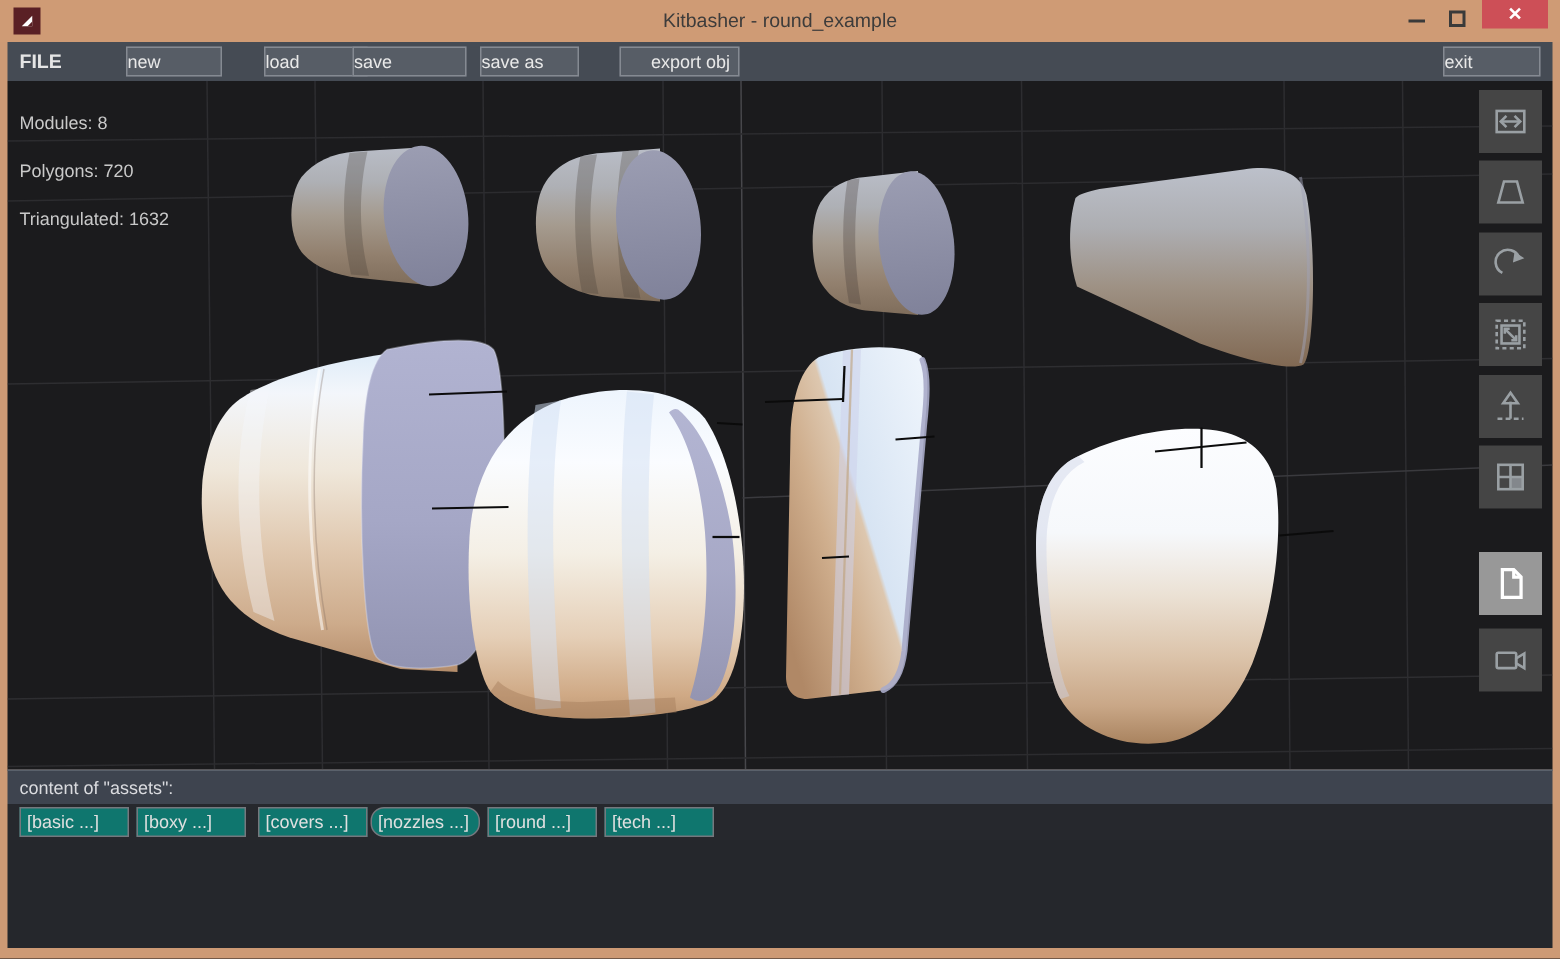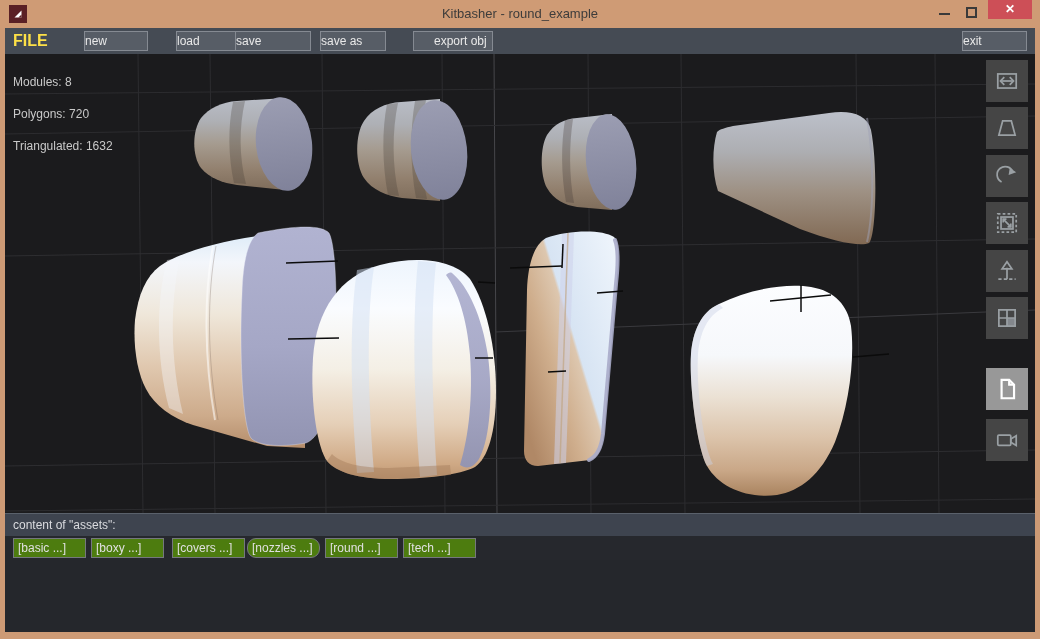--- a/index.html
+++ b/index.html
@@ -11,40 +11,40 @@
             display:flex;align-items:center;justify-content:center;}
   .win-title{position:absolute;left:0;top:0;width:100%;height:28px;line-height:28px;
              text-align:center;font-size:13px;color:#3d3c3b;}
   .btn-min{position:absolute;left:939px;top:13px;width:11px;height:2px;background:#3a3a3a;cursor:pointer;}
   .btn-max{position:absolute;left:966px;top:7px;width:11px;height:11px;border:2px solid #3a3a3a;
            box-sizing:border-box;cursor:pointer;}
   .btn-close{position:absolute;left:988px;top:0;width:44px;height:19px;background:#cd4f57;
              color:#ffffff;font-size:12px;font-weight:bold;text-align:center;line-height:19px;cursor:pointer;}
   
   .menubar{position:absolute;left:5px;top:28px;width:1030px;height:26px;background:#454b54;}
-  .file-label{position:absolute;left:8px;top:0;height:24px;line-height:26px;font-size:16px;
-              font-weight:bold;color:#fde047;}
+  .file-label{position:absolute;left:8px;top:0;height:24px;line-height:26px;font-size:13px;
+              font-weight:bold;color:#e5e5e5;}
   .menu-btn{position:absolute;top:3px;height:20px;background:#575d66;border:1px solid #858a92;
             color:#e9e9e9;font-size:12px;line-height:18px;box-sizing:border-box;cursor:pointer;}
   
   .viewport{position:absolute;left:5px;top:54px;width:1030px;height:459px;background:#1b1b1d;overflow:hidden;}
   .stats{position:absolute;left:8px;top:4px;font-size:12px;line-height:16px;color:#c9c9c9;white-space:pre-line;}
   .scene{position:absolute;left:0;top:0;}
   
   .tool-btn{position:absolute;left:981px;width:42px;height:42px;background:#454545;
             display:flex;align-items:center;justify-content:center;cursor:pointer;}
   .tool-btn.active{background:#989898;}
   .tool-btn svg{stroke:#9aa0a4;fill:none;stroke-width:1.6;}
   .tool-btn.active svg{stroke:#ffffff;}
   
   .assets-header{position:absolute;left:5px;top:513px;width:1030px;height:23px;background:#3e444f;
                  border-top:1px solid #5a616b;box-sizing:border-box;color:#dadbdf;font-size:12px;
                  line-height:22px;padding-left:8px;}
   .assets-row{position:absolute;left:5px;top:536px;width:1030px;height:24px;background:#26282d;}
-  .asset-btn{position:absolute;top:2px;width:73px;height:20px;background:#4d7c0f;border:1px solid #75787e;
+  .asset-btn{position:absolute;top:2px;width:73px;height:20px;background:#0f766e;border:1px solid #75787e;
              color:#e0e0e0;font-size:12px;line-height:18px;padding-left:4px;text-align:left;
              box-sizing:border-box;cursor:pointer;}
   .assets-empty{position:absolute;left:5px;top:560px;width:1030px;height:72px;background:#25272c;}
 </style>
 </head>
 <body>
 
 <div class="titlebar">
   <div class="app-icon">
     <svg width="12" height="12" viewBox="0 0 12 12">

